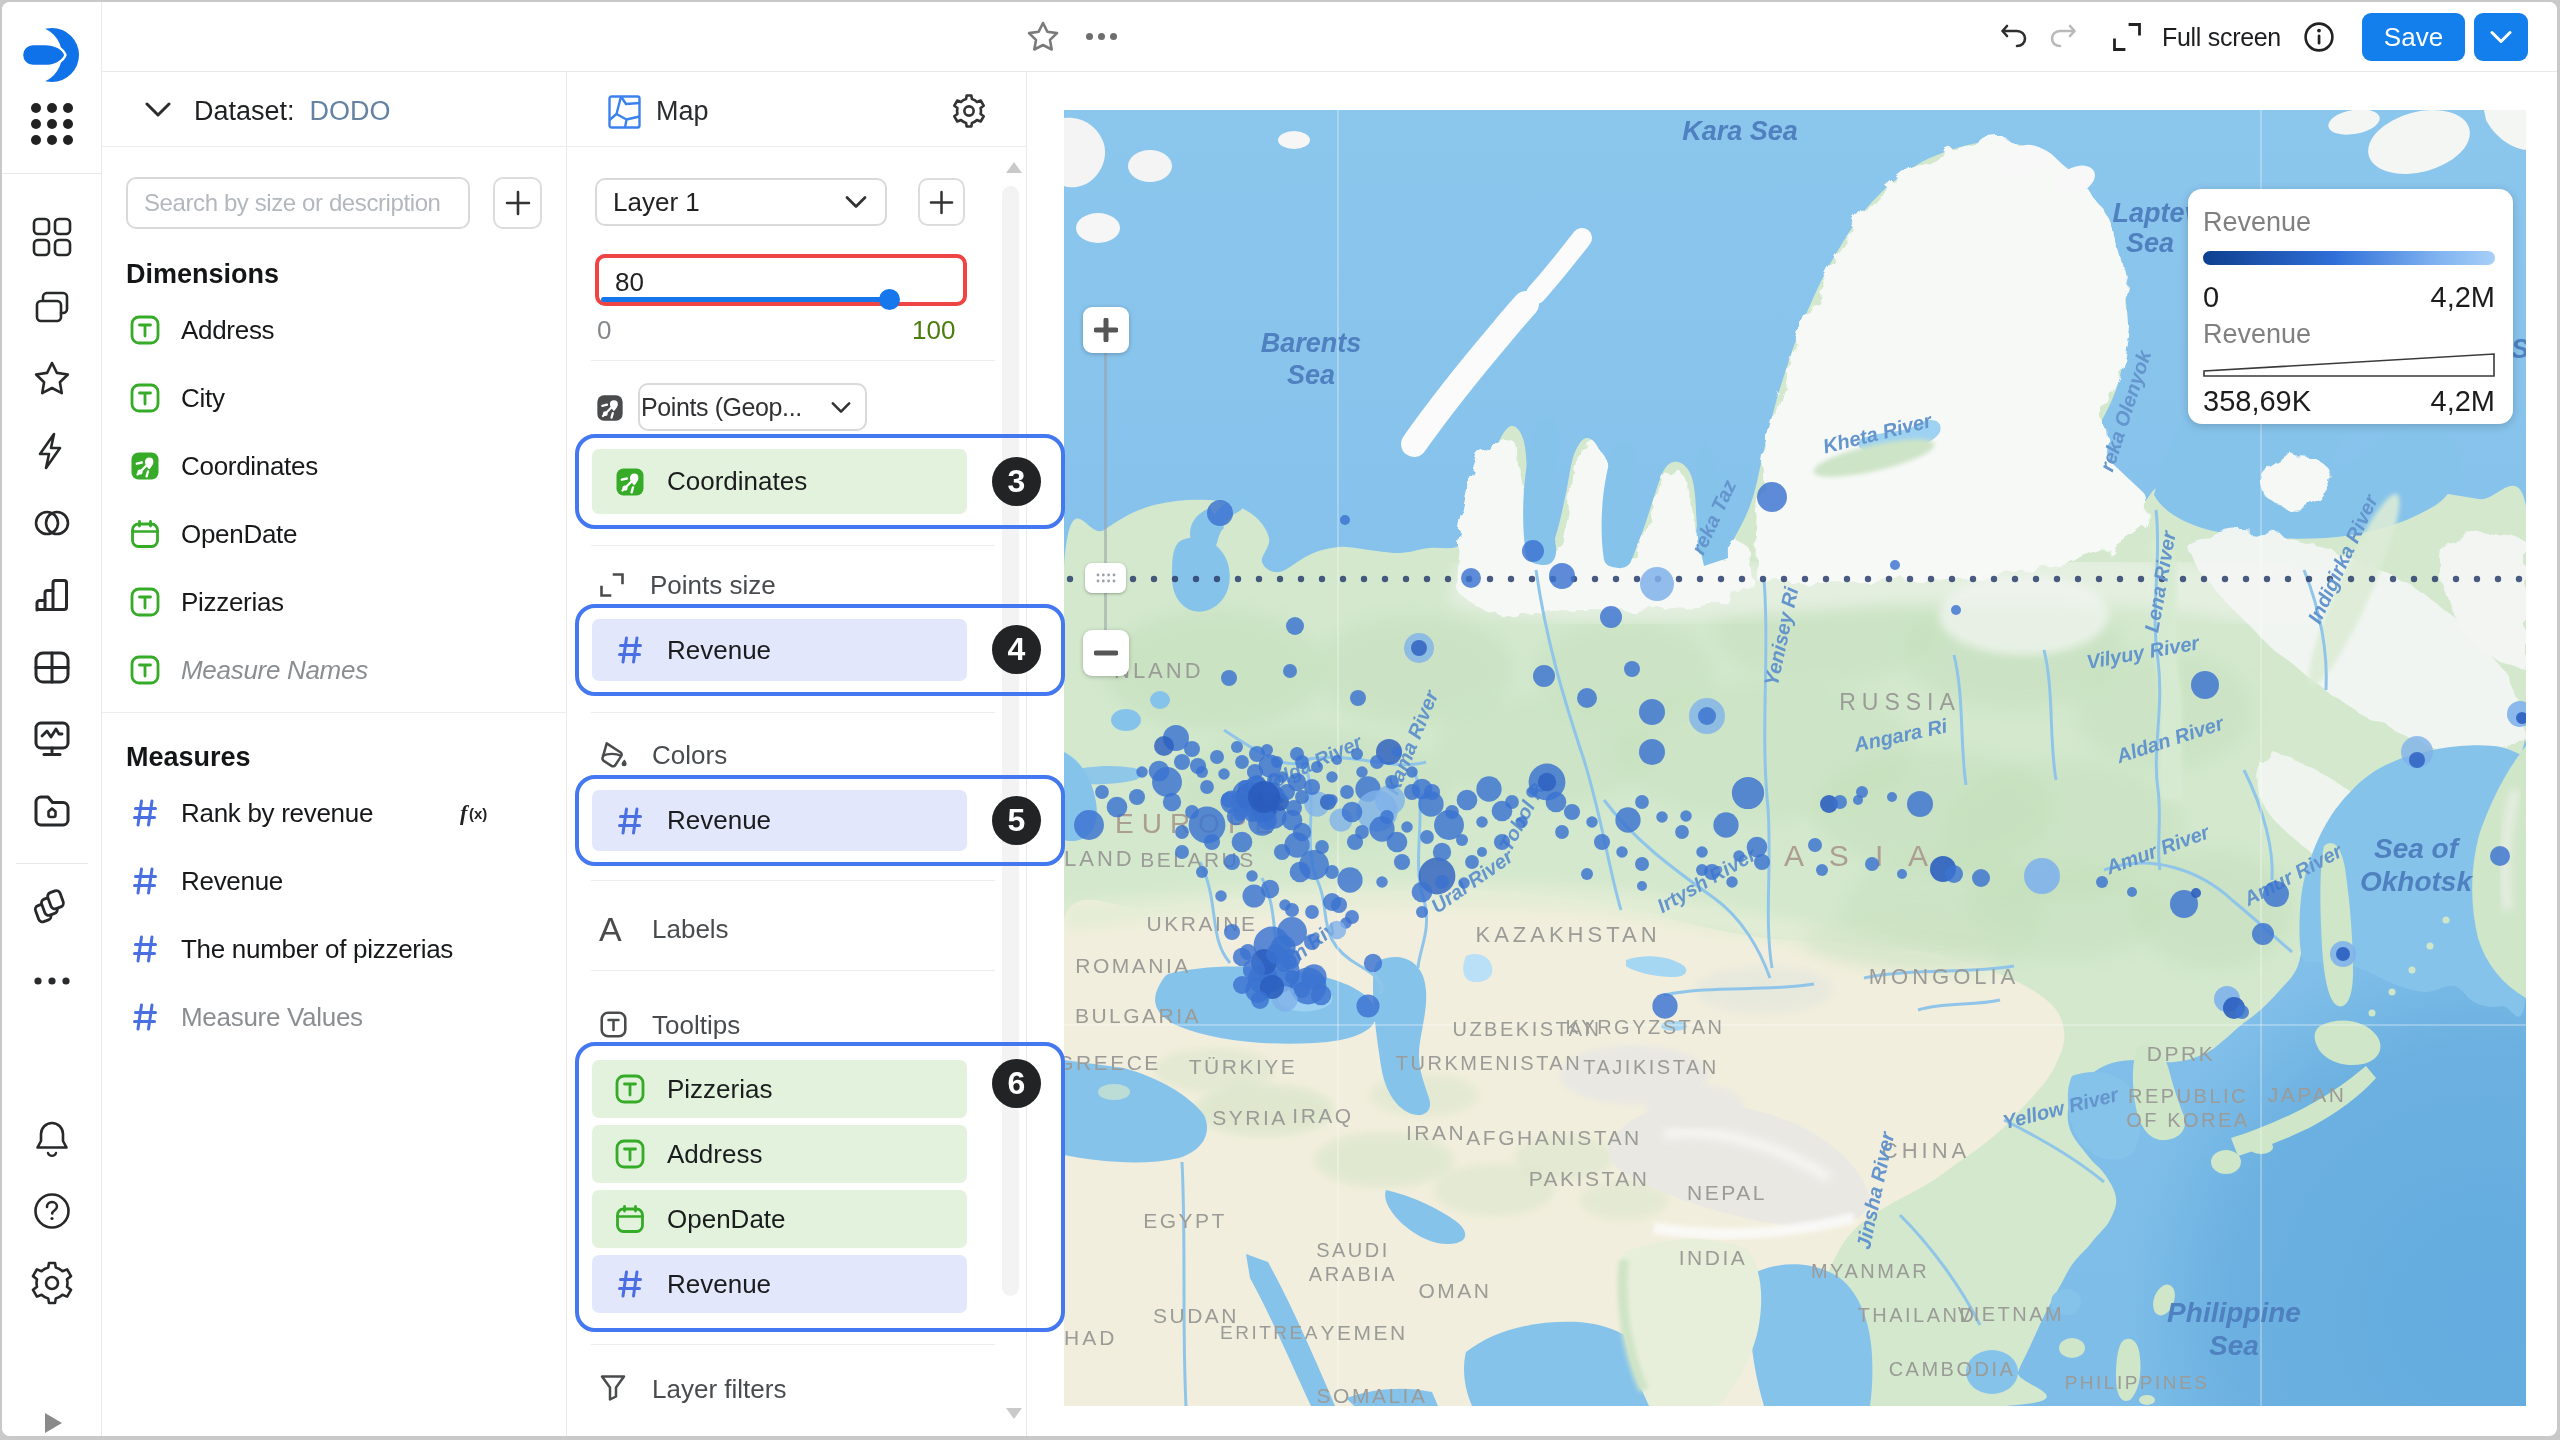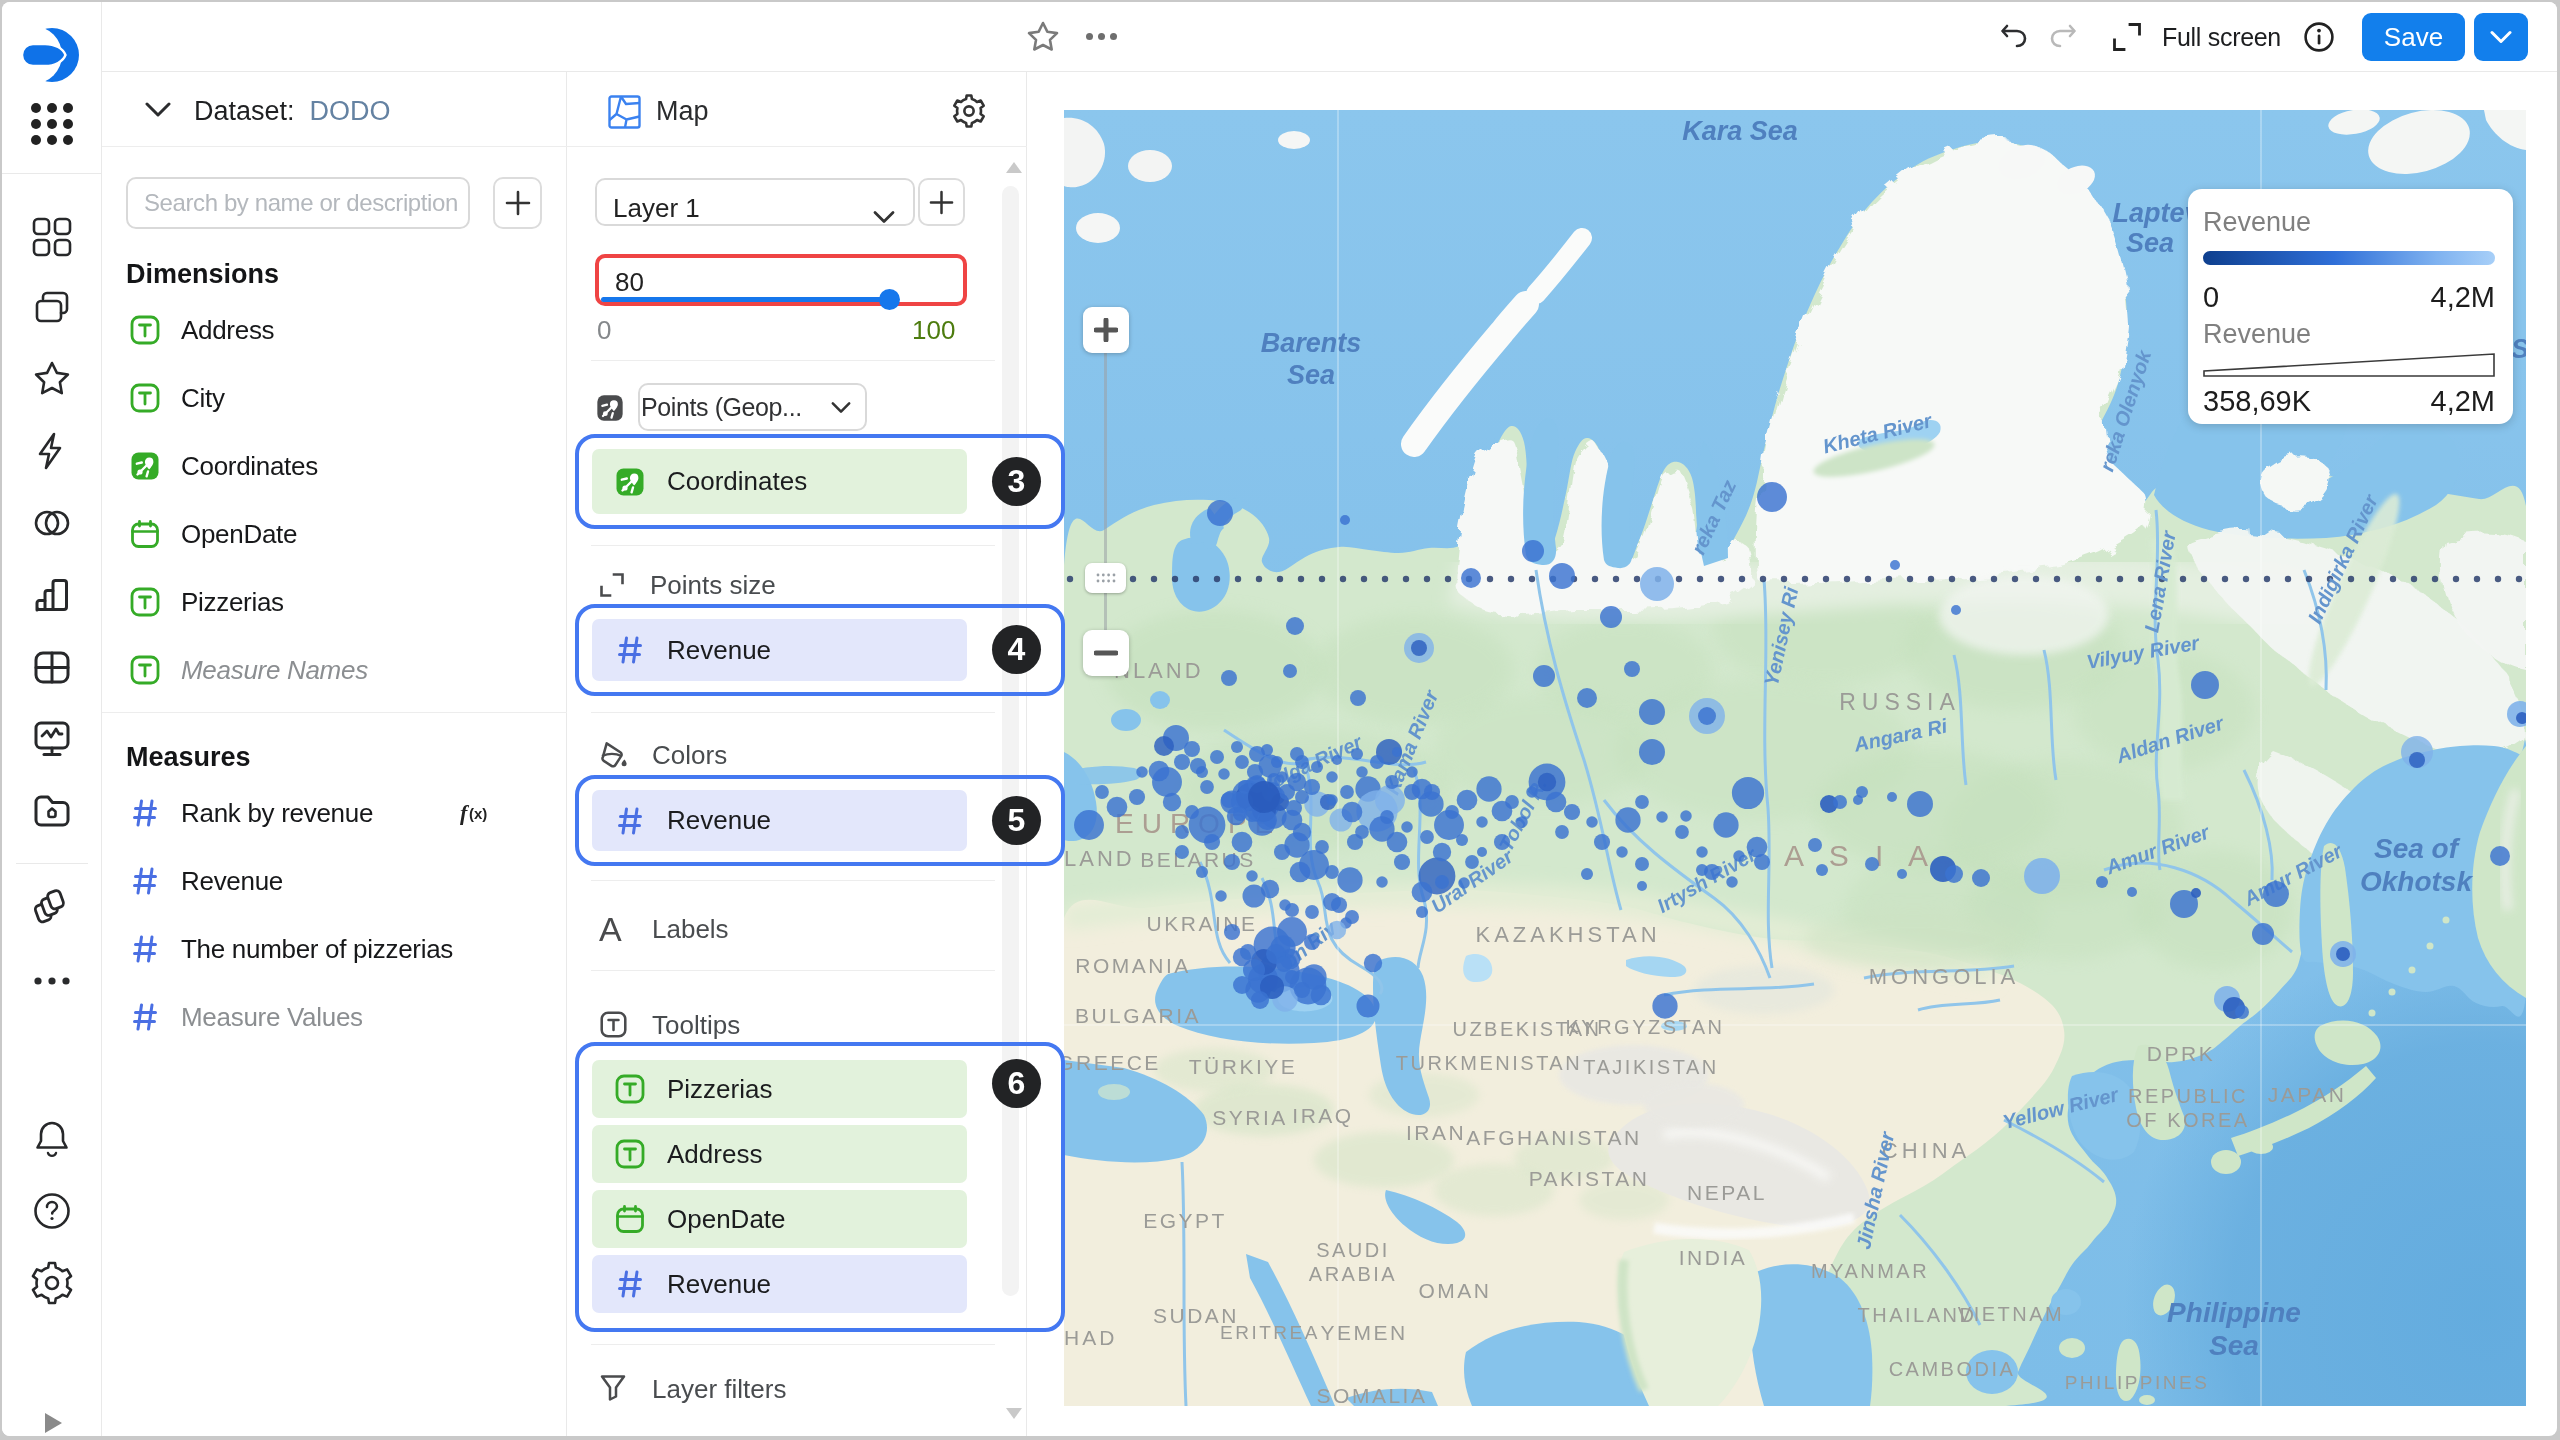--- a/index.html
+++ b/index.html
@@ -141,21 +141,21 @@
 <svg class="abs" style="left:38px;top:1408px" width="26" height="26" viewBox="0 0 26 26" fill="#8a8a8a">
       <path d="M5 3l17 10L5 23z"></path>
     </svg>
 <div class="abs" style="left:100px;top:70px;width:465px;bottom:0;border-right:1px solid #e9e9e9;background:#fff"></div>
 <div class="abs" style="left:100px;top:144px;width:465px;height:1px;background:#ededed"></div>
 <svg class="abs" style="left:143px;top:99px" width="26" height="18" viewBox="0 0 26 18" fill="none" stroke="#2b2c2e" stroke-width="3" stroke-linecap="round" stroke-linejoin="round">
       <path d="M2 3l11 11L24 3"></path>
     </svg>
 <div class="abs" style="left:192px;top:94px;font-size:27px;color:#1f2022">Dataset:&nbsp;&nbsp;<span style="color:#6482a2">DODO</span></div>
 <div class="abs" style="left:124px;top:175px;width:344px;height:52px;border:2px solid #d9d9d9;border-radius:10px;display:flex;align-items:center">
-      <span style="font-size:24px;color:#b4b8bd;margin-left:16px;letter-spacing:-0.4px;white-space:nowrap">Search by name or description</span>
+      <span style="font-size:24px;color:#b4b8bd;margin-left:16px;letter-spacing:-0.4px;white-space:nowrap">Search by size or description</span>
     </div>
 <div class="abs" style="left:491px;top:175px;width:49px;height:52px;border:2px solid #dcdcdc;border-radius:10px;display:flex;align-items:center;justify-content:center">
 <svg width="26" height="26" viewBox="0 0 26 26" stroke="#333" stroke-width="2.6" stroke-linecap="round">
         <path d="M13 2v22M2 13h22"></path>
       </svg>
     </div>
 <div class="abs" style="left:124px;top:257px;font-size:27px;font-weight:700;color:#141517">Dimensions</div>
 <div class="item" style="left:127px;top:312px">
       <svg width="32" height="32" viewBox="0 0 32 32" fill="none">
         <rect x="3" y="3" width="26" height="26" rx="7" stroke="#35ab27" stroke-width="2.8"></rect>
@@ -235,21 +235,21 @@
 <div class="abs" style="left:565px;top:144px;width:460px;height:1px;background:#ededed"></div>
 <svg class="abs" style="left:606px;top:92px" width="33" height="36" viewBox="0 0 33 36" fill="none" stroke="#3b82f0" stroke-width="2.4" stroke-linejoin="round">
       <rect x="1.5" y="2.5" width="30" height="31" rx="2"></rect>
       <path d="M13 2.5L8.5 20l-7 6M8.5 20l10 5.5 13-3M18.5 25.5L17 33.5M13 2.5l5 7.5 13.5-1"></path>
     </svg>
 <div class="abs" style="left:654px;top:94px;font-size:27px;color:#2b2c2e">Map</div>
 <svg class="abs" style="left:950px;top:92px" width="34" height="34" viewBox="0 0 44 44" fill="none" stroke="#333" stroke-width="3.4" stroke-linecap="round" stroke-linejoin="round">
       <circle cx="22" cy="22" r="6"></circle>
       <path d="M37.5 22c0 1.3-.2 2.6-.5 3.8l4 3.1-3.9 6.7-4.7-1.9a15.6 15.6 0 0 1-6.6 3.8L25 42h-6l-.8-4.5a15.6 15.6 0 0 1-6.6-3.8l-4.7 1.9L3 28.9l4-3.1a15.6 15.6 0 0 1 0-7.6L3 15.1l3.9-6.7 4.7 1.9a15.6 15.6 0 0 1 6.6-3.8L19 2h6l.8 4.5a15.6 15.6 0 0 1 6.6 3.8l4.7-1.9 3.9 6.7-4 3.1c.3 1.2.5 2.5.5 3.8z"></path>
     </svg>
-<div class="abs" style="left:593px;top:176px;width:320px;height:48px;border:2px solid #d9d9d9;border-radius:10px;display:flex;align-items:flex-end;justify-content:space-between">
+<div class="abs" style="left:593px;top:176px;width:292px;height:48px;border:2px solid #d9d9d9;border-radius:10px;display:flex;align-items:center;justify-content:space-between">
       <span style="font-size:26px;color:#222;margin-left:16px">Layer 1</span>
 <svg style="margin-right:18px" width="22" height="14" viewBox="0 0 22 14" fill="none" stroke="#333" stroke-width="2.8" stroke-linecap="round" stroke-linejoin="round">
         <path d="M2 2.5l9 9 9-9"></path>
       </svg>
     </div>
 <div class="abs" style="left:916px;top:176px;width:47px;height:48px;border:2px solid #dcdcdc;border-radius:10px;display:flex;align-items:center;justify-content:center">
 <svg width="25" height="25" viewBox="0 0 26 26" stroke="#333" stroke-width="2.6" stroke-linecap="round">
         <path d="M13 2v22M2 13h22"></path>
       </svg>
     </div>

